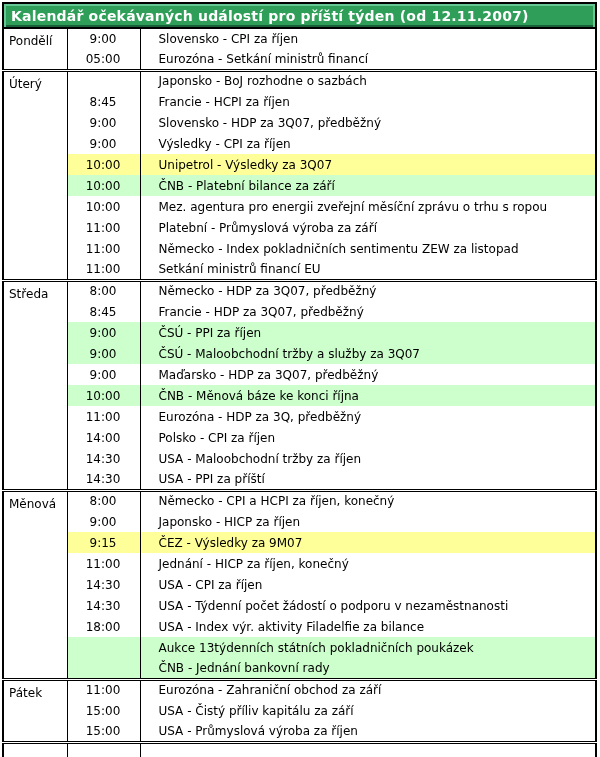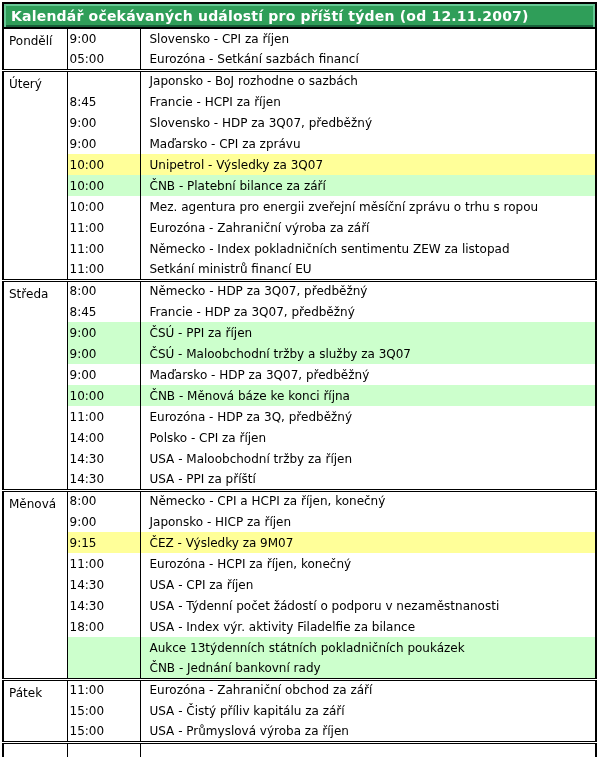--- a/index.html
+++ b/index.html
@@ -46,25 +46,25 @@
     white-space: nowrap;
     overflow: hidden;
   }
   td.day-cell {
     vertical-align: top;
     padding: 5px 4px 0 5px;
     border-right: 1px solid #000000;
     background: #ffffff;
   }
   td.time-cell {
-    text-align: left;
+    text-align: center;
     padding: 0 3px 0 2px;
     border-right: 1px solid #000000;
   }
-  td.event-cell { padding: 0 4px 0 9px; }
+  td.event-cell { padding: 0 4px 0 18px; }
   td.hl-yellow { background: var(--hl-yellow, #FFFF99); }
   td.hl-green  { background: var(--hl-green, #CCFFCC); }
   tbody.partial td { height: 22px; }
 </style>
 </head>
 <body>
 
 <div class="page">
   <table class="calendar">
     <colgroup>
@@ -79,56 +79,56 @@
     </thead>
 
   <tbody class="day-group">
         <tr>
           <td class="day-cell" rowspan="2">Pondělí</td>
           <td class="time-cell">9:00</td>
           <td class="event-cell">Slovensko - CPI za říjen</td>
         </tr>
         <tr>
           <td class="time-cell">05:00</td>
-          <td class="event-cell">Eurozóna - Setkání sazbách financí</td>
+          <td class="event-cell">Eurozóna - Setkání ministrů financí</td>
         </tr>
       </tbody>
       <tbody class="day-group">
         <tr>
           <td class="day-cell" rowspan="10">Úterý</td>
           <td class="time-cell"></td>
           <td class="event-cell">Japonsko - BoJ rozhodne o sazbách</td>
         </tr>
         <tr>
           <td class="time-cell">8:45</td>
           <td class="event-cell">Francie - HCPI za říjen</td>
         </tr>
         <tr>
           <td class="time-cell">9:00</td>
           <td class="event-cell">Slovensko - HDP za 3Q07, předběžný</td>
         </tr>
         <tr>
           <td class="time-cell">9:00</td>
-          <td class="event-cell">Maďarsko - CPI za zprávu</td>
+          <td class="event-cell">Výsledky - CPI za říjen</td>
         </tr>
         <tr>
           <td class="time-cell hl-yellow">10:00</td>
           <td class="event-cell hl-yellow">Unipetrol - Výsledky za 3Q07</td>
         </tr>
         <tr>
           <td class="time-cell hl-green">10:00</td>
           <td class="event-cell hl-green">ČNB - Platební bilance za září</td>
         </tr>
         <tr>
           <td class="time-cell">10:00</td>
           <td class="event-cell">Mez. agentura pro energii zveřejní měsíční zprávu o trhu s ropou</td>
         </tr>
         <tr>
           <td class="time-cell">11:00</td>
-          <td class="event-cell">Eurozóna - Zahraniční výroba za září</td>
+          <td class="event-cell">Platební - Průmyslová výroba za září</td>
         </tr>
         <tr>
           <td class="time-cell">11:00</td>
           <td class="event-cell">Německo - Index pokladničních sentimentu ZEW za listopad</td>
         </tr>
         <tr>
           <td class="time-cell">11:00</td>
           <td class="event-cell">Setkání ministrů financí EU</td>
         </tr>
       </tbody>
@@ -184,21 +184,21 @@
         <tr>
           <td class="time-cell">9:00</td>
           <td class="event-cell">Japonsko - HICP za říjen</td>
         </tr>
         <tr>
           <td class="time-cell hl-yellow">9:15</td>
           <td class="event-cell hl-yellow">ČEZ - Výsledky za 9M07</td>
         </tr>
         <tr>
           <td class="time-cell">11:00</td>
-          <td class="event-cell">Eurozóna - HCPI za říjen, konečný</td>
+          <td class="event-cell">Jednání - HICP za říjen, konečný</td>
         </tr>
         <tr>
           <td class="time-cell">14:30</td>
           <td class="event-cell">USA - CPI za říjen</td>
         </tr>
         <tr>
           <td class="time-cell">14:30</td>
           <td class="event-cell">USA - Týdenní počet žádostí o podporu v nezaměstnanosti</td>
         </tr>
         <tr>

